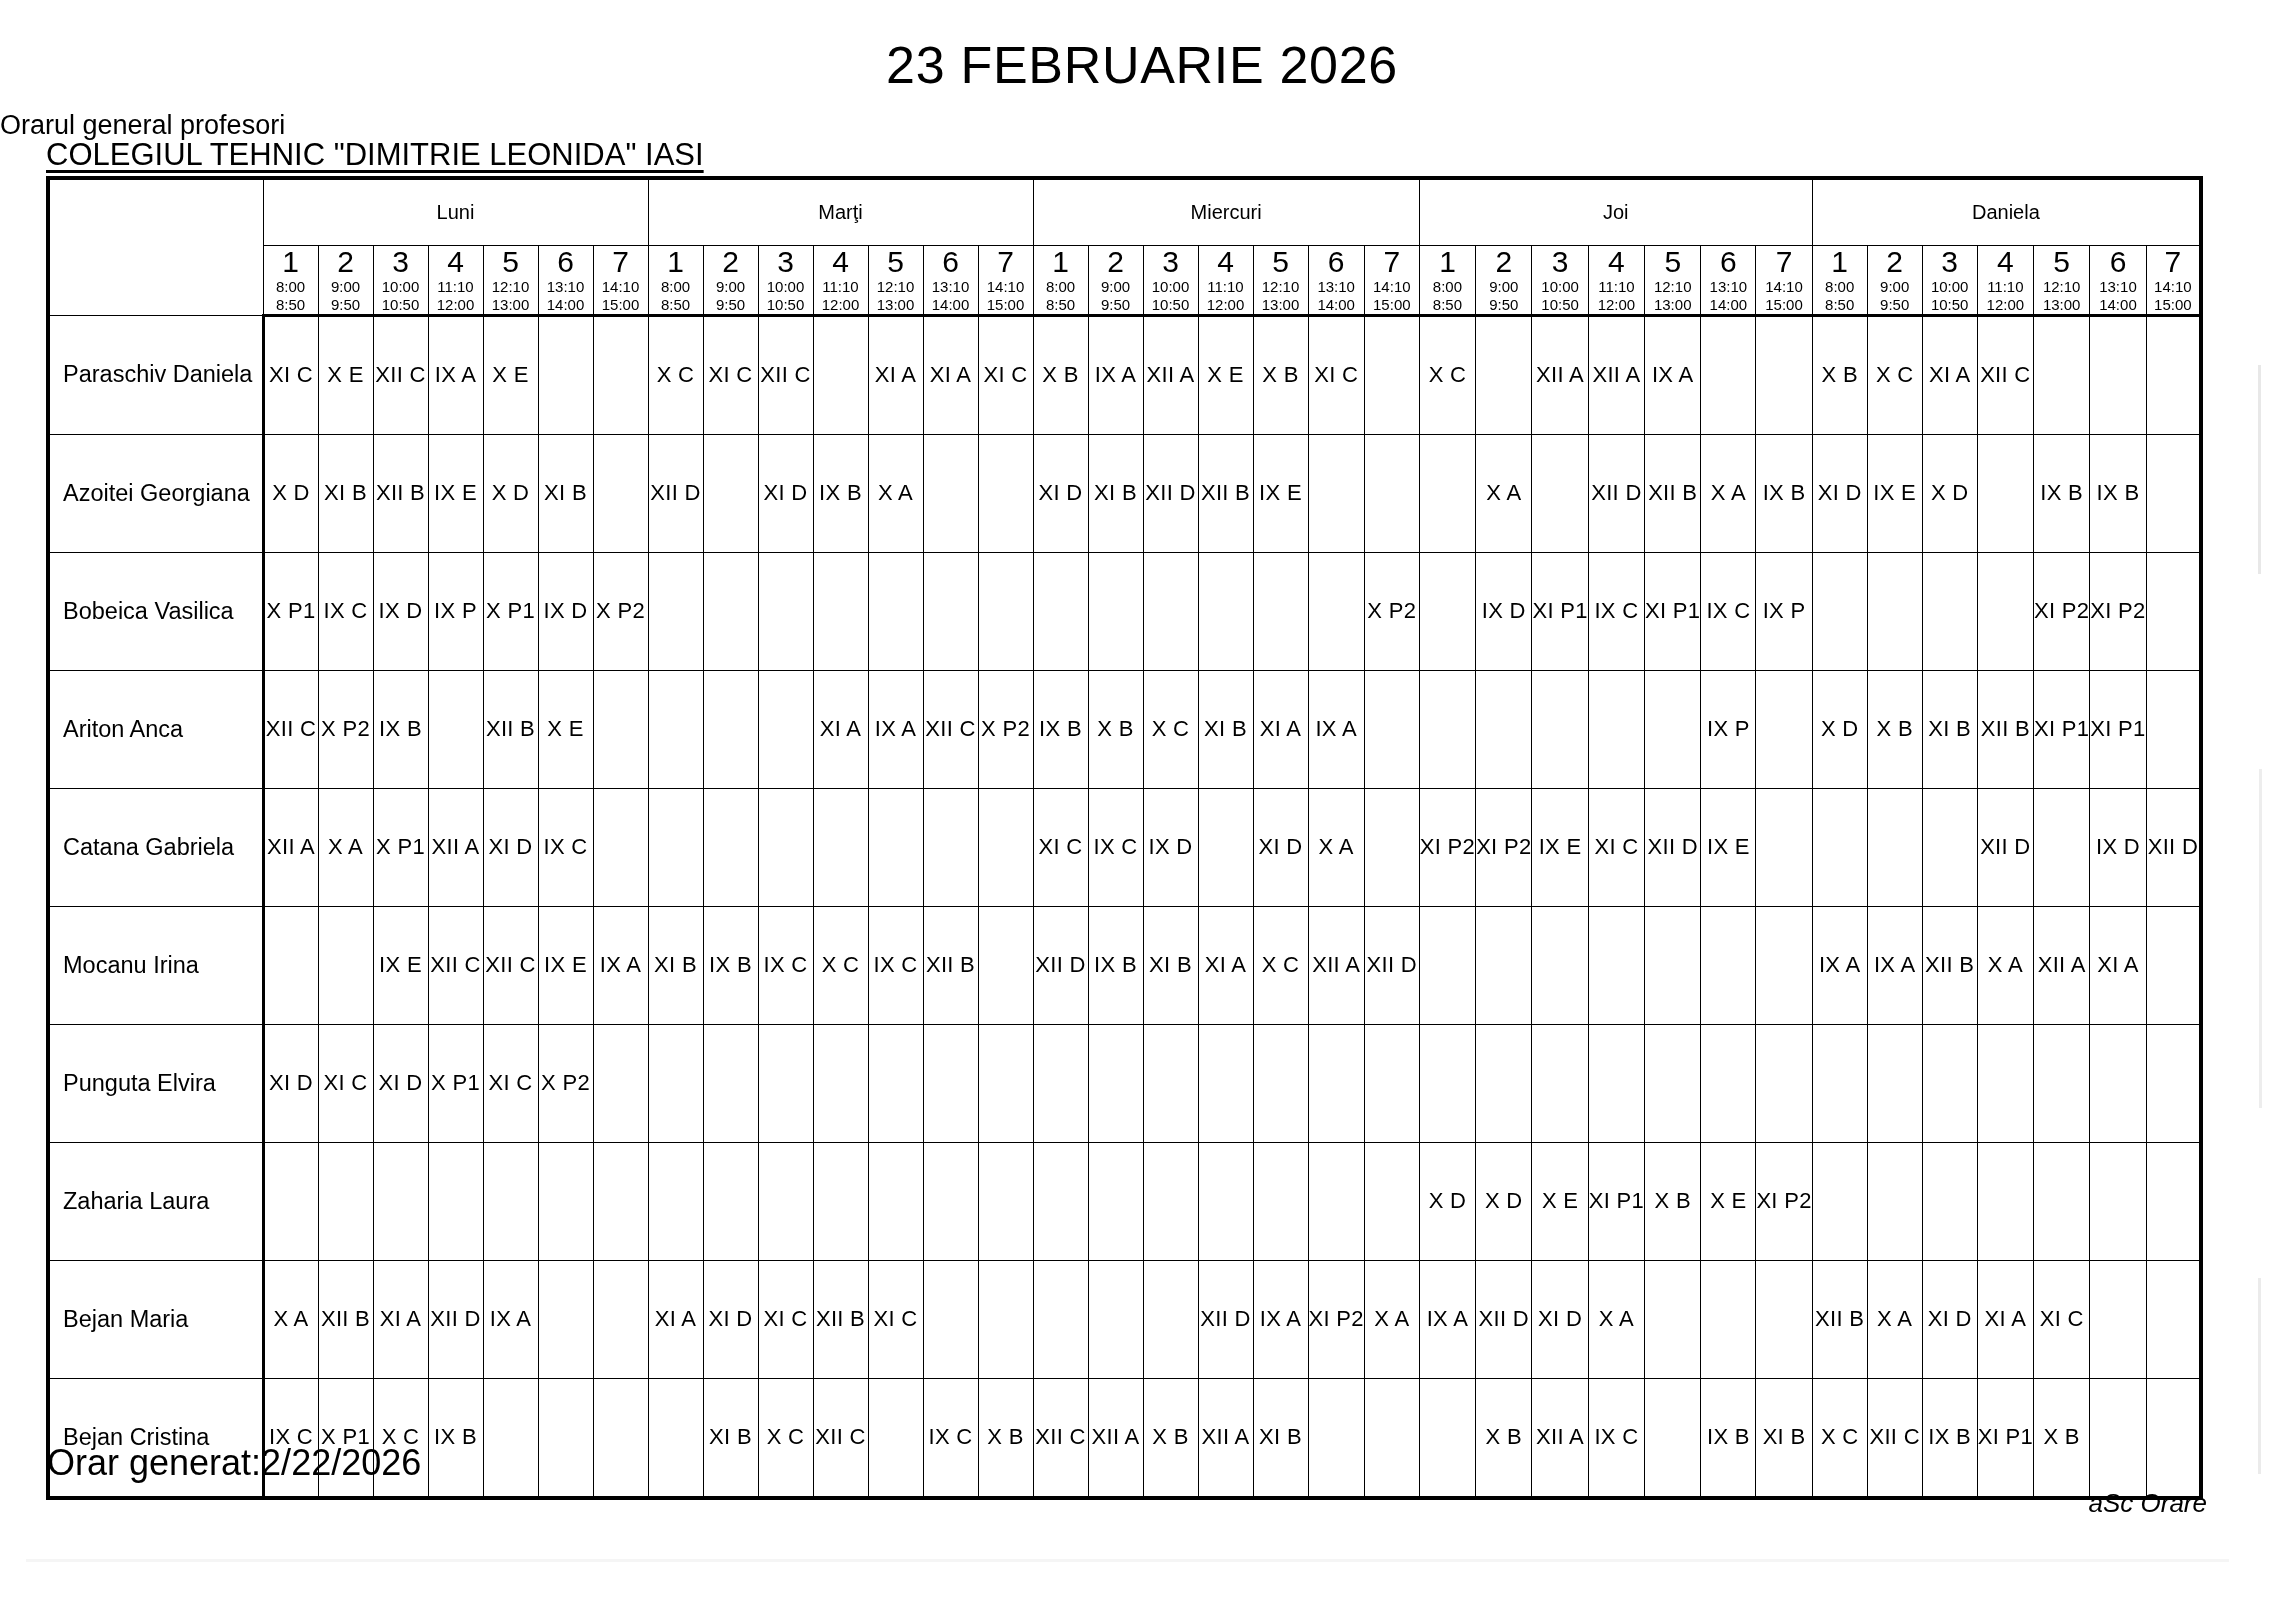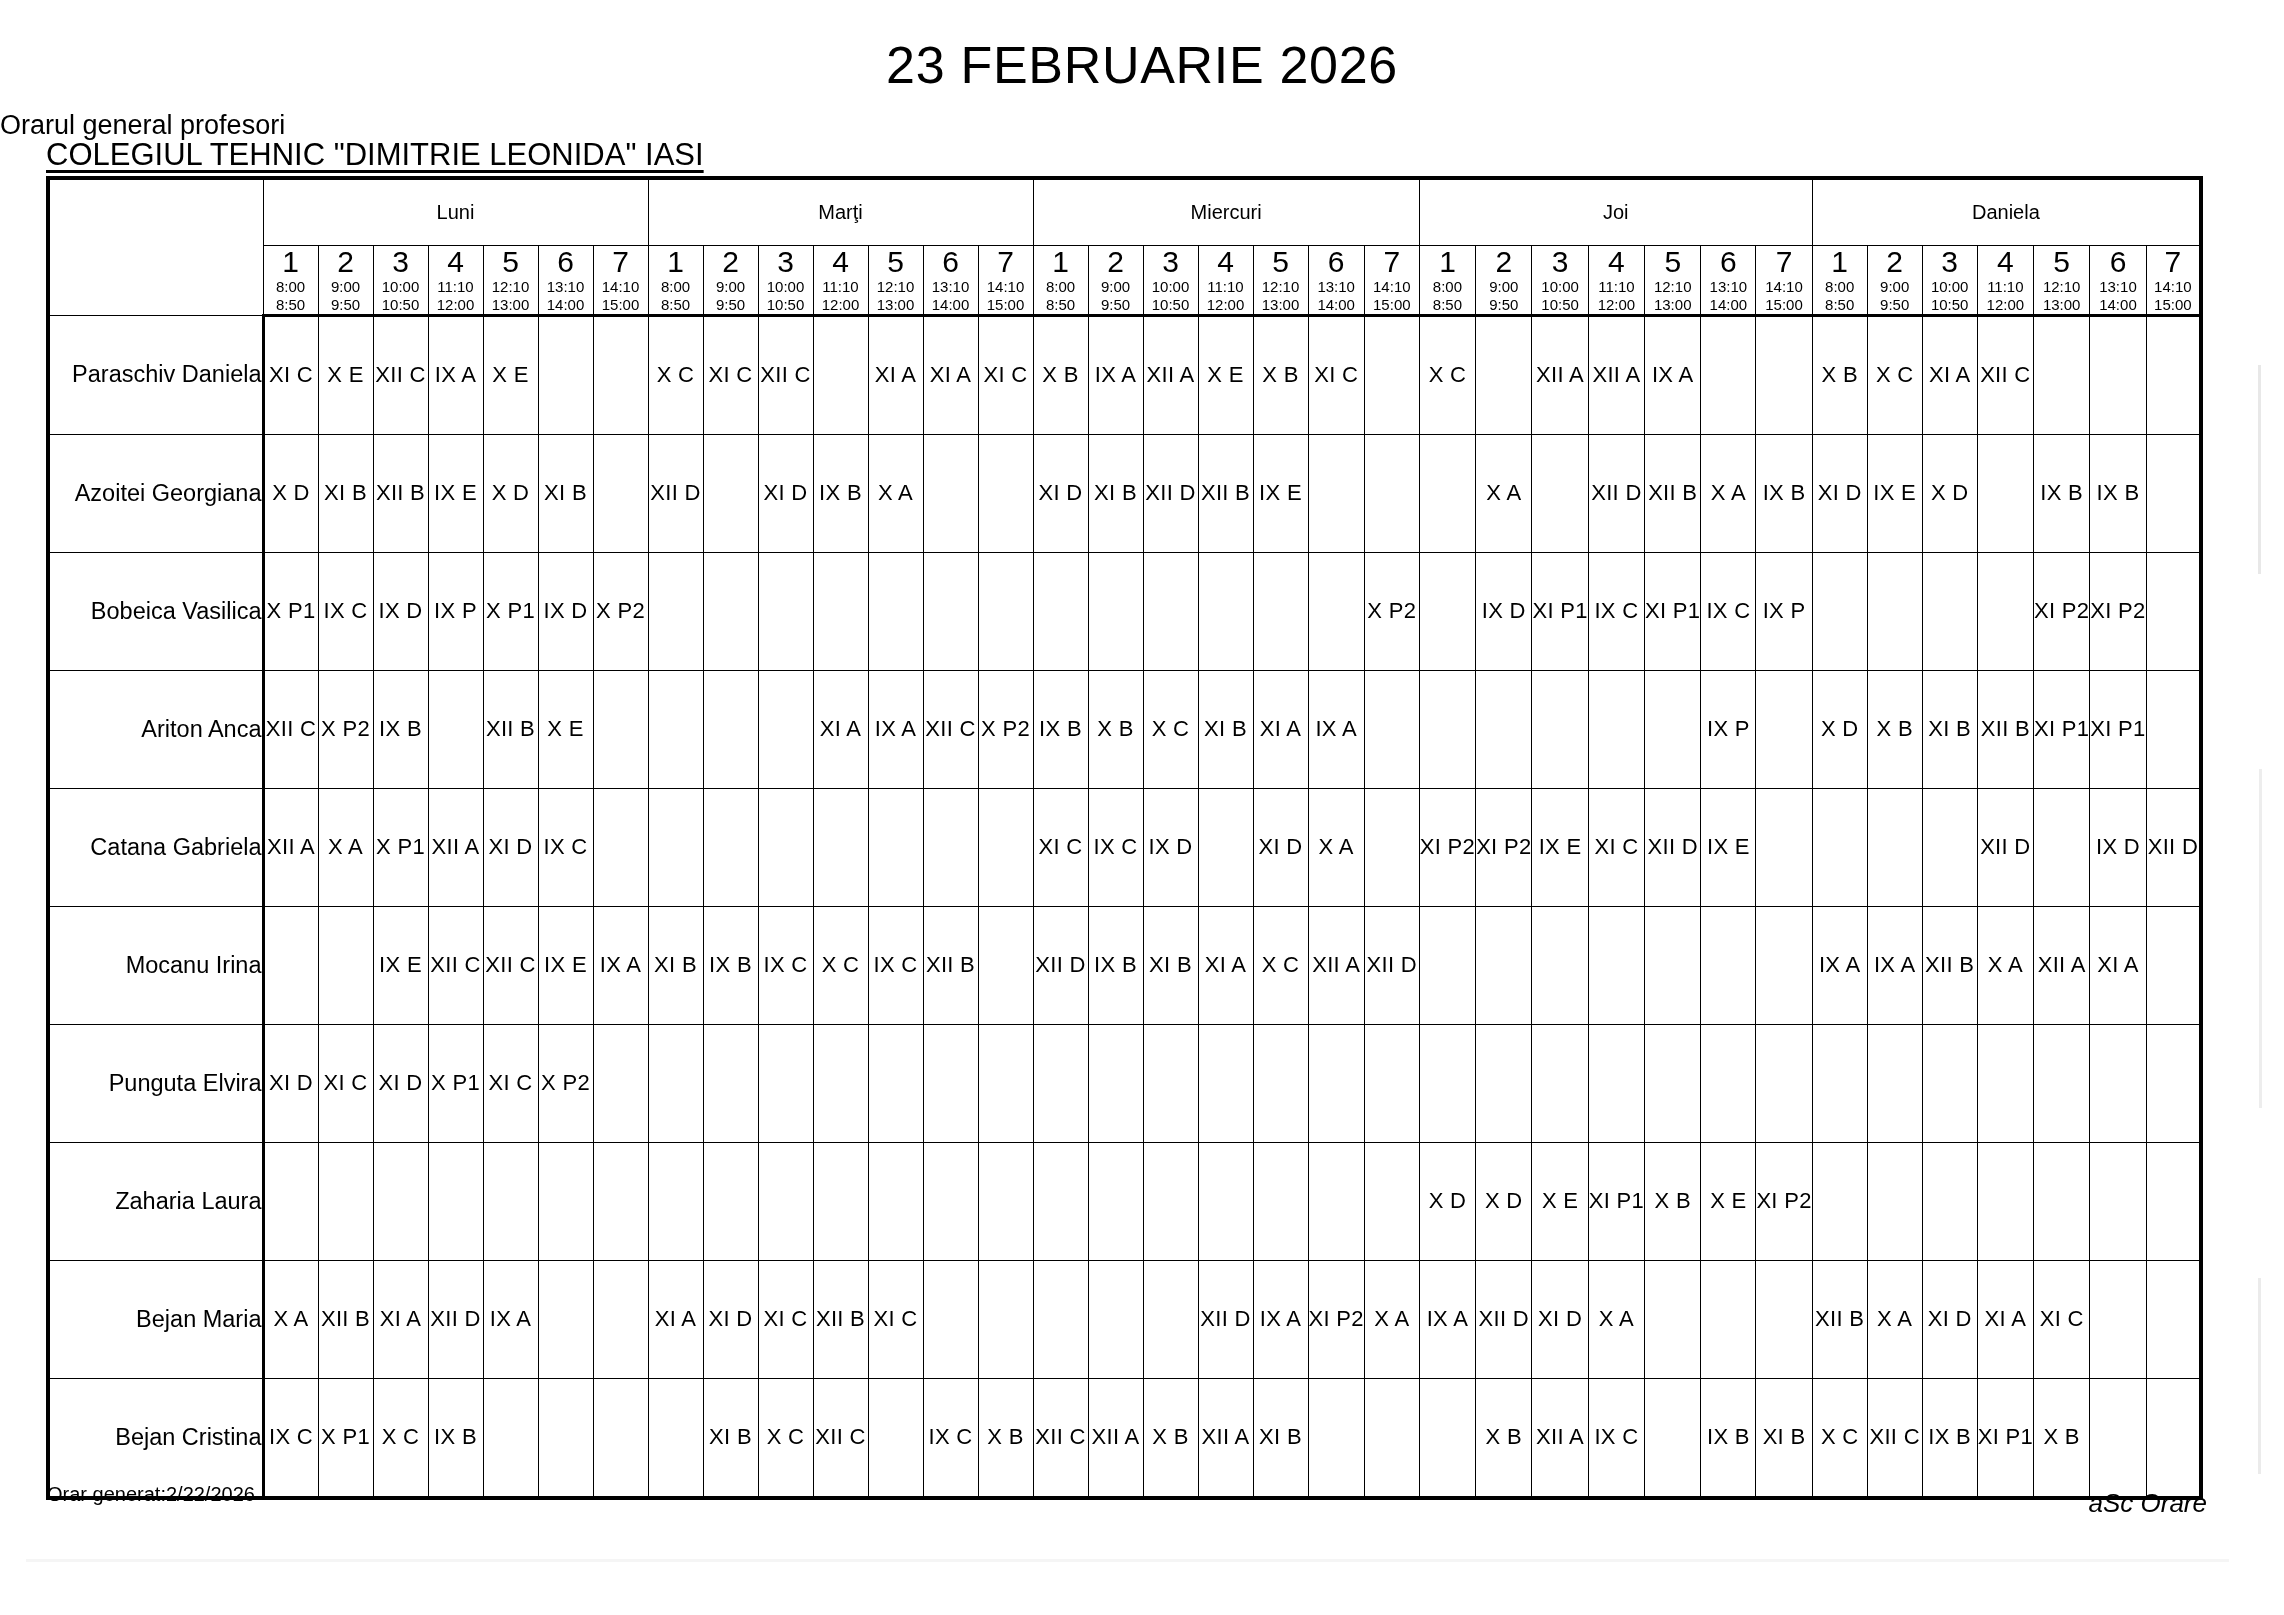--- a/index.html
+++ b/index.html
@@ -31,31 +31,31 @@
   table.tt th, table.tt td {
     border:1.3px solid #000; padding:0; margin:0;
     font-weight:normal; overflow:hidden; white-space:nowrap;
   }
   th.corner { border-right-width:3.9px; border-bottom-width:3.9px; }
   th.day-header { height:65px; font-size:20px; }
   tr.period-row th { height:63px; border-bottom-width:3.9px; text-align:center; vertical-align:middle; }
   .pnum  { font-size:30px; line-height:1.08; }
   .ptime { font-size:15px; line-height:1.18; }
   tbody th.tname {
-    text-align:right; padding-left:13px; font-size:23.5px;
+    text-align:left; padding-left:13px; font-size:23.5px;
     border-right-width:3.9px; vertical-align:middle;
   }
   tbody td.slot {
     height:117px; text-align:center; vertical-align:middle;
     font-size:22px; letter-spacing:0.3px;
   }
   .day-start { border-left-width:3.9px; }
   tbody tr th, tbody tr td { border-top-width:2.6px; }
   .footer-left {
-    position:absolute; left:47px; top:1484px; font-size:20px; line-height:1;
+    position:absolute; left:47px; top:1445px; font-size:36px; line-height:1;
   }
   .footer-right {
     position:absolute; right:77px; top:1490px; font-size:26px;
     font-style:italic; line-height:1;
   }
   .scan-artifact { position:absolute; background:#bdbdbd; }
 </style>
 </head>
 <body>
 

